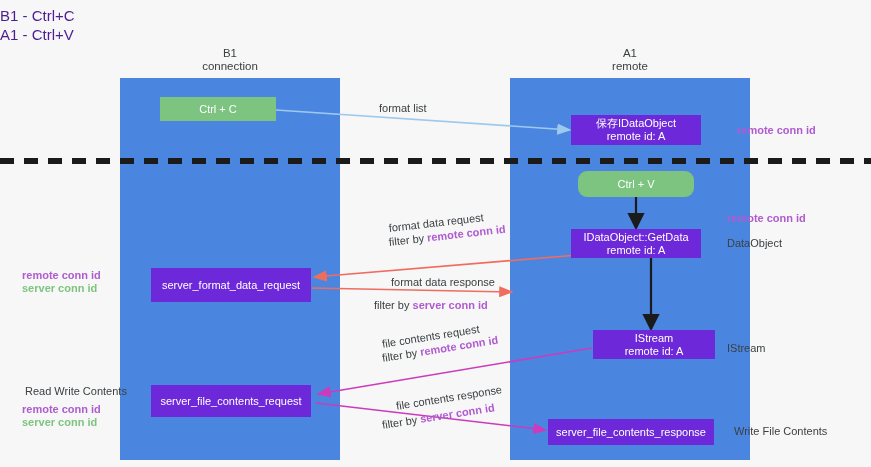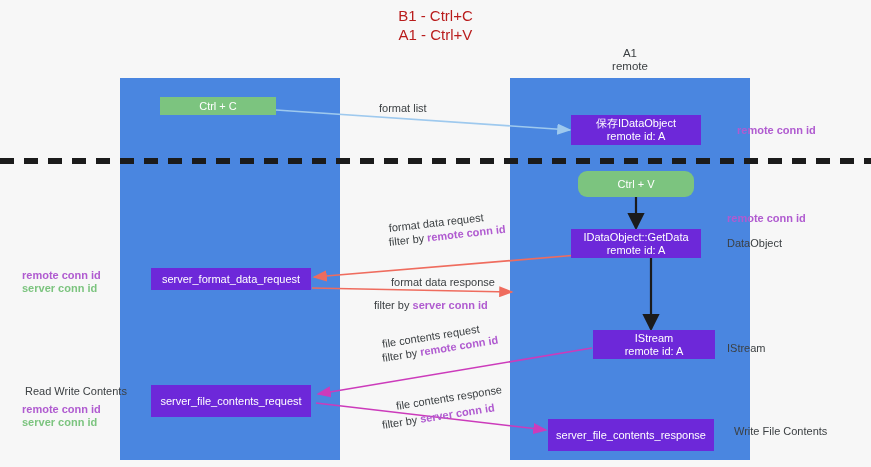--- a/index.html
+++ b/index.html
@@ -10,24 +10,24 @@
     position:relative;
     overflow:hidden;
     color:#3c4043;
   }
   #stage{position:absolute;inset:0;}
   .abs{position:absolute;}
 
   
   #title{
     left:0;right:0;top:6px;
-    text-align:center;
+    text-align:left;
     font-size:15px;
     line-height:19px;
-    color:#b91c1c;
+    color:#4c1d95;
     white-space:pre-line;
   }
 
   
   .lane-head{
     text-align:center;
     font-size:11.5px;
     line-height:13px;
     color:#3c4043;
     white-space:pre-line;
@@ -78,20 +78,22 @@
   svg.layer{position:absolute;left:0;top:0;width:871px;height:467px;pointer-events:none;}
 </style>
 </head>
 <body>
 
 <div id="stage">
 
   <div class="abs" id="title">B1 - Ctrl+C
 A1 - Ctrl+V</div>
 
+  <div class="abs lane-head" style="left:120px;top:47px;width:220px;">B1
+connection</div>
   <div class="abs lane-head" style="left:510px;top:47px;width:240px;">A1
 remote</div>
 
   <div class="abs lane" style="left:120px;top:78px;width:220px;height:382px;"></div>
   <div class="abs lane" style="left:510px;top:78px;width:240px;height:382px;"></div>
 
   <svg class="layer">
     <defs>
       <marker id="ah-blue" markerWidth="9" markerHeight="7" refX="8" refY="3.5" orient="auto">
         <polygon points="0,0 9,3.5 0,7" fill="#9ec9ee"></polygon>
@@ -117,39 +119,39 @@
 
     <line x1="651" y1="258" x2="651" y2="329" stroke="#1b1b1b" stroke-width="2.2" marker-end="url(#ah-black)"></line>
 
     <line x1="592" y1="348" x2="318" y2="394" stroke="#cc3bbb" stroke-width="1.6" marker-end="url(#ah-mag)"></line>
 
     <line x1="316" y1="403" x2="546" y2="430" stroke="#cc3bbb" stroke-width="1.6" marker-end="url(#ah-mag)"></line>
   </svg>
 
   <div class="abs" id="divider"></div>
 
-  <div class="abs box green" style="left:160px;top:97px;width:116px;height:18px;">Ctrl + C</div>
+  <div class="abs box green" style="left:160px;top:97px;width:116px;height:24px;">Ctrl + C</div>
 
   <div class="abs box orange" style="left:571px;top:115px;width:130px;height:30px;">保存IDataObject
 remote id: A</div>
 
   <div class="abs box green" style="left:578px;top:171px;width:116px;height:26px;border-radius:9px;">Ctrl + V</div>
 
   <div class="abs box orange" style="left:571px;top:229px;width:130px;height:29px;">IDataObject::GetData
 remote id: A</div>
 
-  <div class="abs box orange" style="left:151px;top:268px;width:160px;height:22px;">server_format_data_request</div>
+  <div class="abs box orange" style="left:151px;top:268px;width:160px;height:34px;">server_format_data_request</div>
 
 
   <div class="abs box orange" style="left:593px;top:330px;width:122px;height:29px;">IStream
 remote id: A</div>
 
   <div class="abs box orange" style="left:151px;top:385px;width:160px;height:32px;">server_file_contents_request</div>
 
-  <div class="abs box orange" style="left:548px;top:419px;width:166px;height:32px;">server_file_contents_response</div>
+  <div class="abs box orange" style="left:548px;top:419px;width:166px;height:26px;">server_file_contents_response</div>
 
   <div class="abs lbl" style="left:379px;top:101px;">format list</div>
 
   <div class="abs lbl rot-a" style="left:388px;top:221px;">format data request</div>
   <div class="abs lbl rot-a" style="left:388px;top:235px;"><span>filter by </span><span class="purple">remote conn id</span></div>
 
   <div class="abs lbl" style="left:391px;top:275px;">format data response</div>
   <div class="abs lbl" style="left:374px;top:298px;"><span>filter by </span><span class="purple">server conn id</span></div>
 
   <div class="abs lbl rot-b" style="left:381px;top:337px;">file contents request</div>

